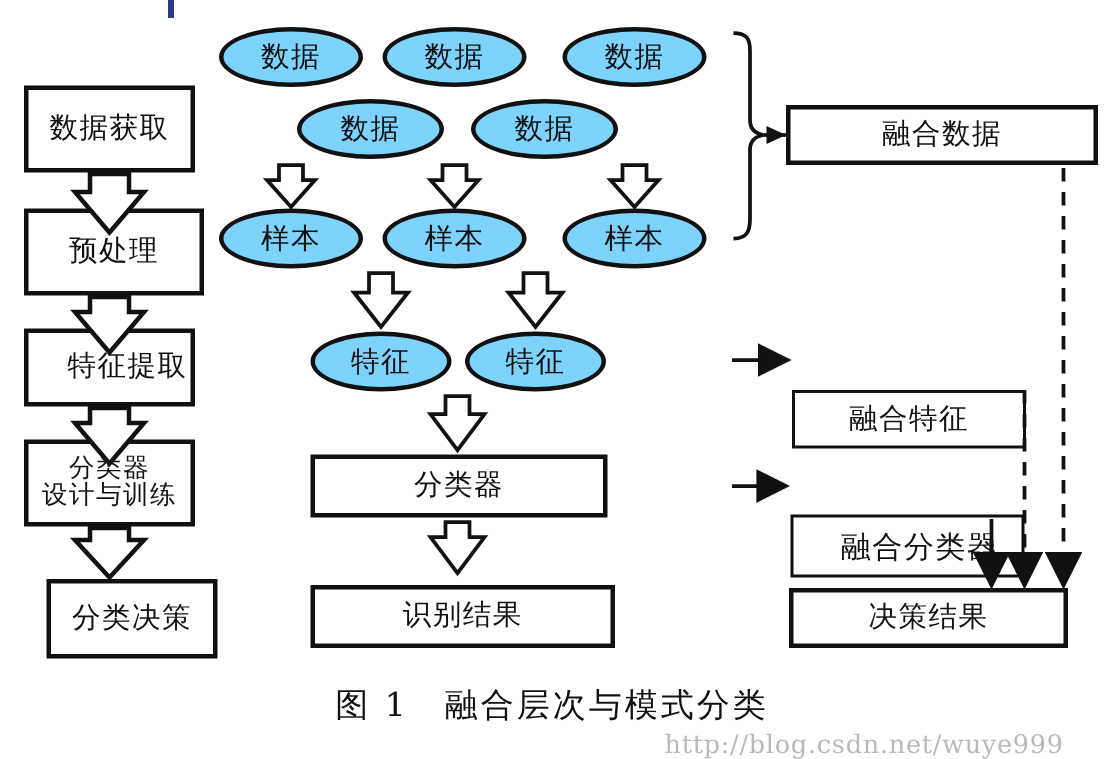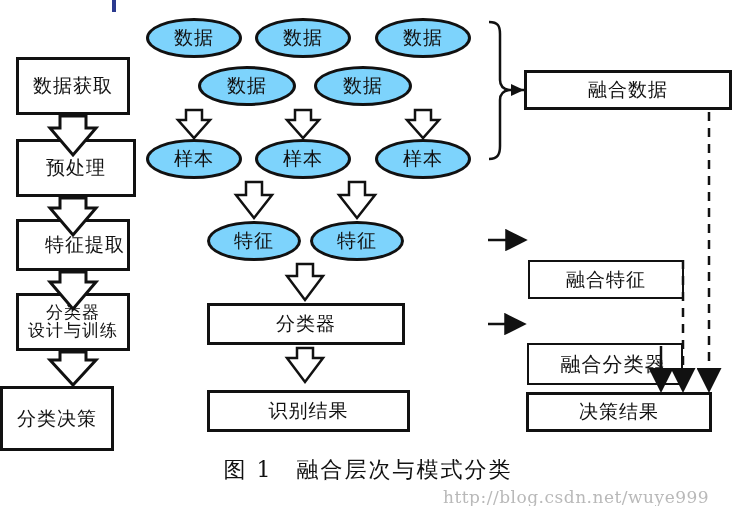--- a/index.html
+++ b/index.html
@@ -56,21 +56,21 @@
 
   <div class="box" style="left:16px;top:219px;width:114px;height:52px;padding-left:24px;">特征提取</div>
 
   <div class="box" style="left:16px;top:293px;width:114px;height:58px;font-size:17px;">
     <span class="two-line">
       <span>分类器</span>
       <span>设计与训练</span>
     </span>
   </div>
 
-  <div class="box" style="left:0;top:386px;width:114px;height:65px;">分类决策</div>
+  <div class="box" style="left:31px;top:386px;width:114px;height:53px;">分类决策</div>
 
   <div class="ell" style="left:146px;top:18px;width:96px;height:40px;">数据</div>
   <div class="ell" style="left:255px;top:18px;width:96px;height:40px;">数据</div>
   <div class="ell" style="left:375px;top:18px;width:96px;height:40px;">数据</div>
 
   <div class="ell" style="left:198px;top:66px;width:98px;height:40px;">数据</div>
   <div class="ell" style="left:314px;top:66px;width:98px;height:40px;">数据</div>
 
   <div class="ell" style="left:146px;top:139px;width:96px;height:40px;">样本</div>
   <div class="ell" style="left:255px;top:139px;width:96px;height:40px;">样本</div>

